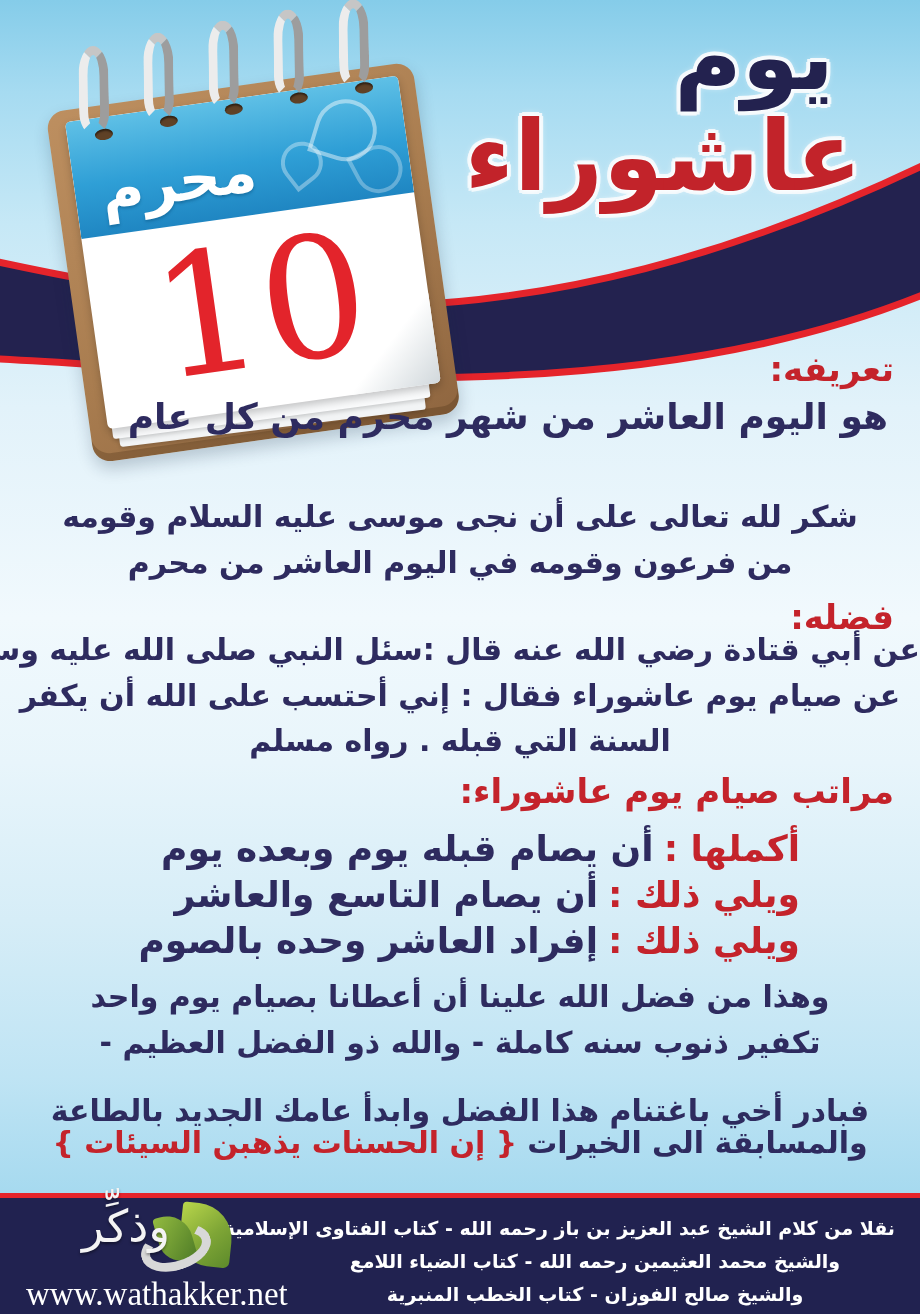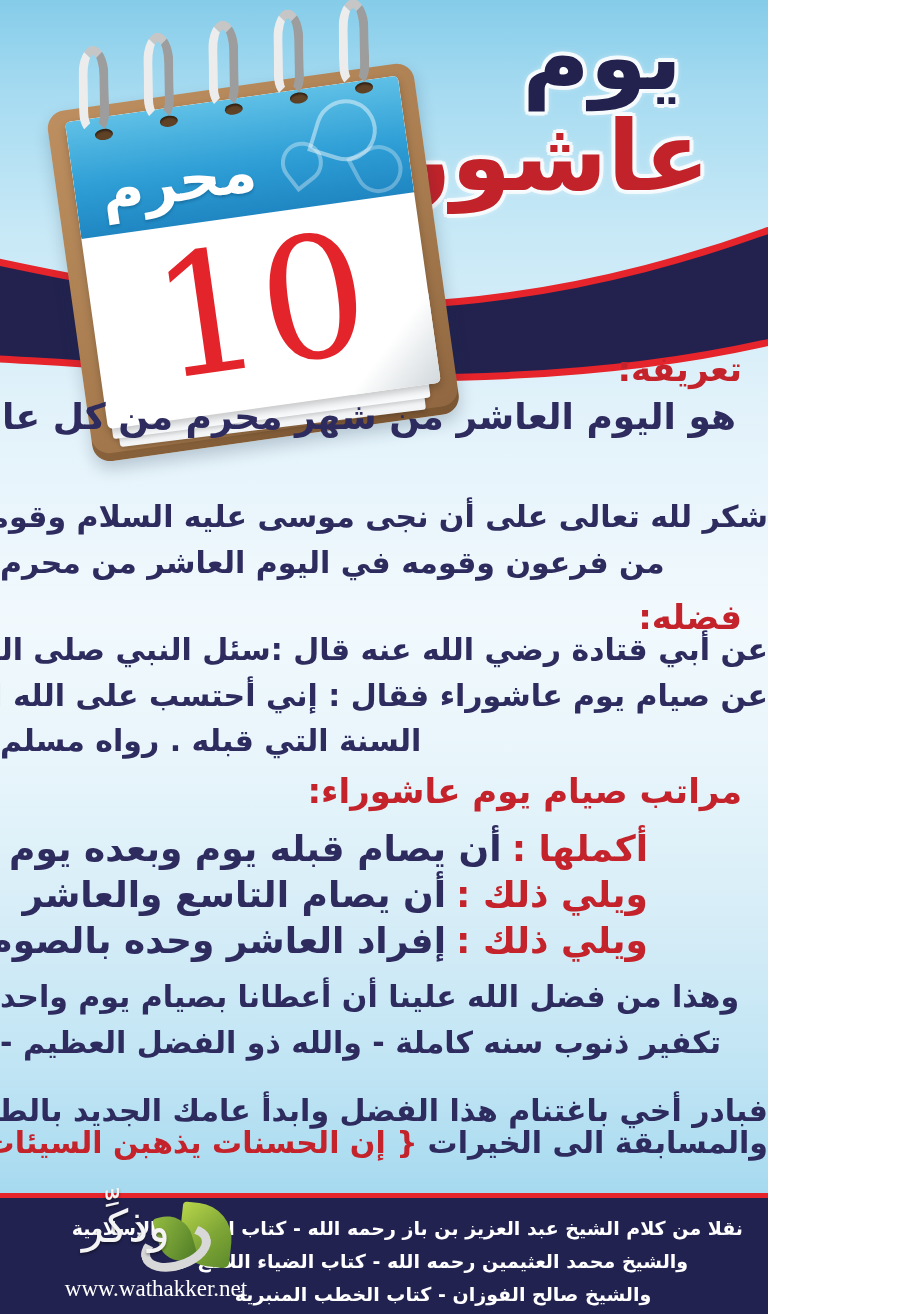--- a/index.html
+++ b/index.html
@@ -1,16 +1,16 @@
 <!DOCTYPE html>
 <html><head>
 <meta charset="utf-8">
 <style>
   html,body{margin:0;padding:0;background:#fff;}
-  .page{position:relative;width:768px;height:1314px;overflow:hidden;
+  .page{position:relative;width:920px;height:1314px;overflow:hidden;
     font-family:"DejaVu Sans",sans-serif;
     background:linear-gradient(180deg,#85cce9 0%,#a6dbf1 7%,#c6e8f6 17%,#e2f2fa 31%,
       #f1f9fd 47%,#e8f5fb 58%,#d6edf7 70%,#bfe4f4 82%,#a0d7ee 93%,#93d2ec 100%);}
   
   .ribbon{position:absolute;left:0;top:0;}
   
   .cal{position:absolute;left:48px;top:20px;width:398px;height:424px;transform:rotate(-8deg);}
   .cal-board{position:absolute;left:16px;top:66px;right:12px;bottom:4px;
     background:linear-gradient(155deg,#bd8f60 0%,#a87c4f 55%,#8f6640 100%);
     border-radius:18px;box-shadow:inset 0 -8px 0 rgba(60,35,10,.25),0 8px 16px rgba(20,40,70,.22);}
@@ -41,41 +41,41 @@
   .title{position:absolute;top:12px;right:58px;text-align:right;line-height:1;}
   .halo{text-shadow:0 0 4px #fff,0 0 8px #fff,3px 3px 0 #f0f8fc,-3px 3px 0 #f0f8fc,
     3px -3px 0 #f0f8fc,-3px -3px 0 #f0f8fc,4px 0 0 #f0f8fc,-4px 0 0 #f0f8fc,
     0 4px 0 #f0f8fc,0 -4px 0 #f0f8fc;}
   .t1{font-size:92px;font-weight:bold;color:#23224f;margin-right:28px;}
   .t2{font-size:97px;font-weight:bold;color:#c2232a;margin-top:4px;}
   
   .content{position:absolute;inset:0;padding-left:44px;}
   .ln{position:absolute;left:0;right:0;white-space:nowrap;font-weight:bold;line-height:1.25;}
   .hd{color:#c4232b;font-size:34px;text-align:right;padding-right:26px;}
-  .bd{color:#2e2b5f;font-size:30px;text-align:left;}
+  .bd{color:#2e2b5f;font-size:30px;text-align:center;}
   .rt{color:#2e2b5f;font-size:36px;text-align:right;}
   .red{color:#c4232b;}
   .lblgap{padding-left:10px;}
   
   .footer{position:absolute;left:0;right:0;bottom:0;height:121px;background:#212250;
     border-top:5px solid #e5242b;box-sizing:border-box;}
   .sources{position:absolute;right:25px;top:14px;width:600px;text-align:center;
     color:#fff;font-size:19px;font-weight:bold;line-height:33px;white-space:nowrap;}
   .logo{position:absolute;left:26px;top:4px;width:260px;text-align:center;}
   .logo-art{position:relative;width:200px;height:72px;margin:0 auto;}
   .leaf1{position:absolute;right:24px;top:2px;width:52px;height:62px;
     background:linear-gradient(135deg,#b9d64b 0%,#7fa636 55%,#5d8a2b 100%);
     border-radius:4px 36px 6px 30px;transform:rotate(6deg);}
   .leaf2{position:absolute;right:64px;top:12px;width:34px;height:48px;
     background:linear-gradient(135deg,#93bb40,#4f7c27);border-radius:4px 26px 4px 22px;transform:rotate(-16deg);}
   .swirl{position:absolute;right:44px;top:24px;width:72px;height:44px;box-sizing:border-box;
     border:9px solid #d8d8d8;border-top-color:transparent;border-radius:50%;transform:rotate(-18deg);}
   .logo-ar{position:absolute;right:86px;top:-2px;color:#f4f4f4;font-size:45px;font-weight:normal;
     text-shadow:0 2px 3px rgba(0,0,0,.4);}
-  .website{color:#fff;font-family:"Liberation Serif",serif;font-size:23px;margin-top:2px;}
+  .website{color:#fff;font-family:"Liberation Serif",serif;font-size:33px;margin-top:2px;}
 </style>
 </head>
 <body>
 
 <div class="page">
 
   <svg class="ribbon" width="920" height="520" viewBox="0 0 920 520">
     <path d="M -20 258 C 240 315 520 360 930 162 L 930 292 C 620 420 240 370 -20 358 Z" fill="#23224f"></path>
     <path d="M -20 258 C 240 315 520 360 930 162" fill="none" stroke-width="7" stroke="#e5242b"></path>
     <path d="M -20 358 C 240 370 620 420 930 292" fill="none" stroke-width="7" stroke="#e5242b"></path>

